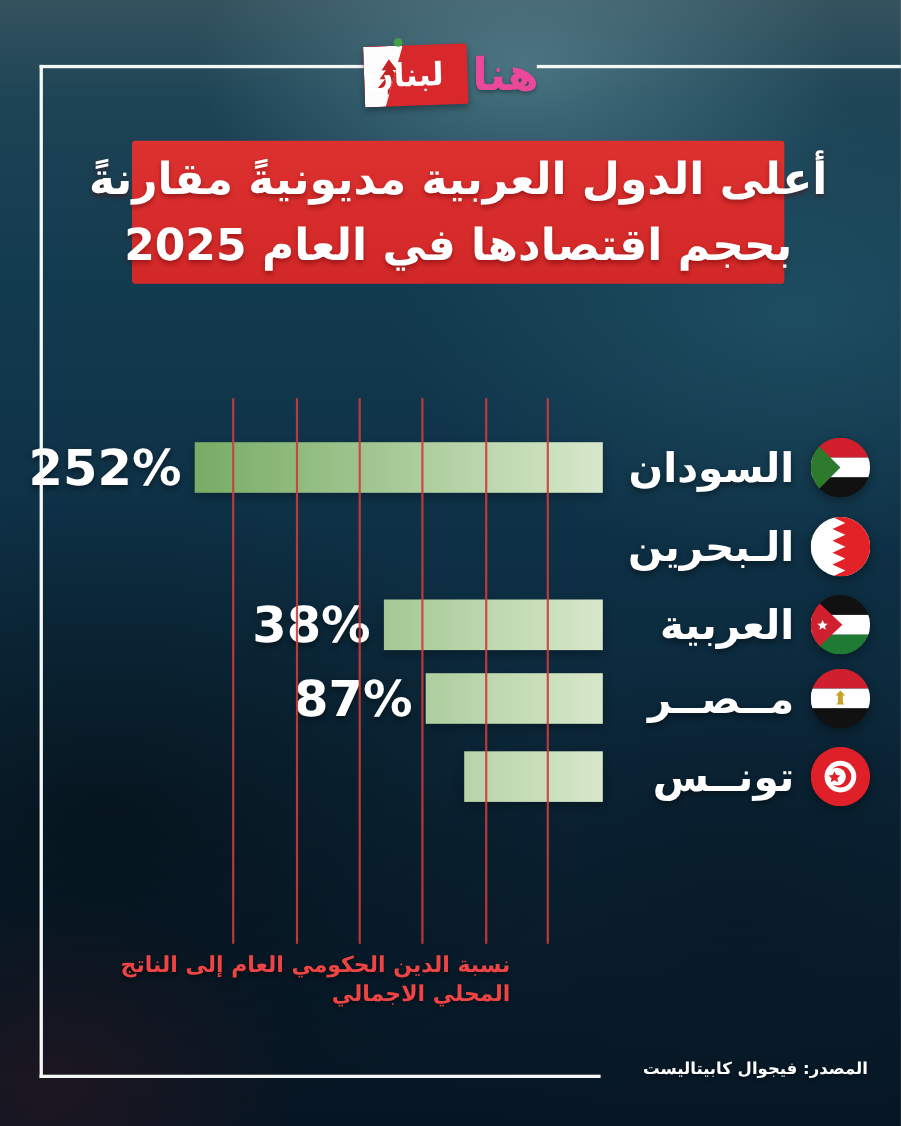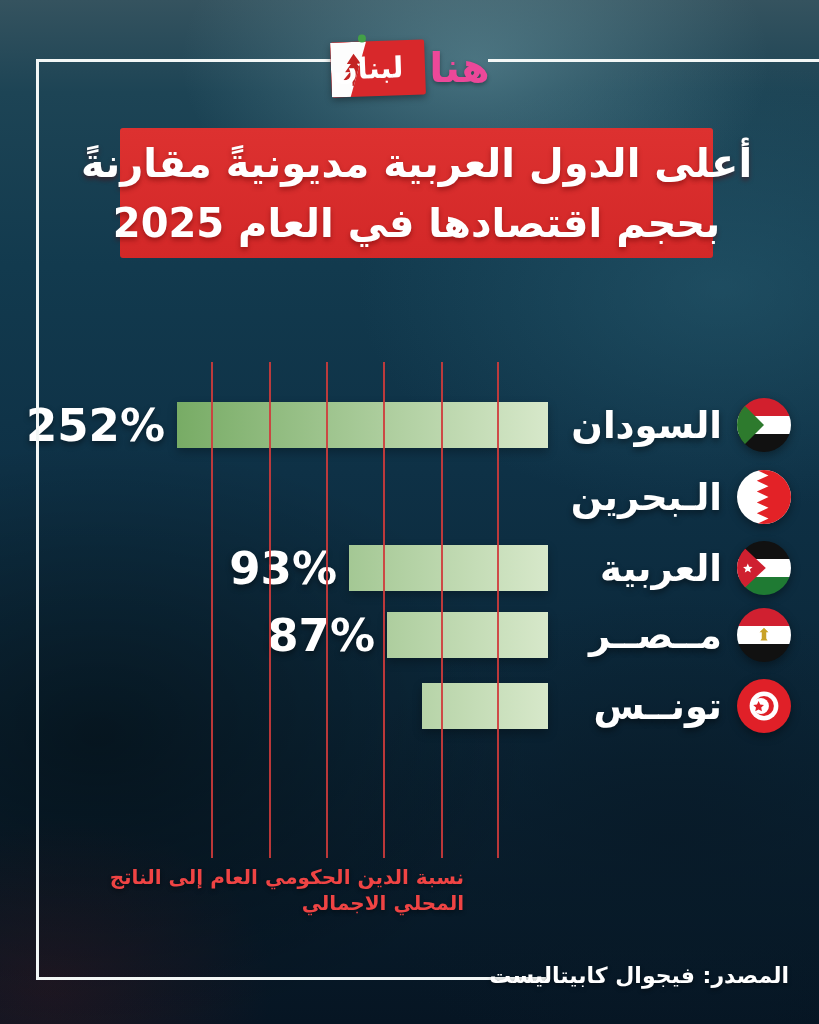--- a/index.html
+++ b/index.html
@@ -102,21 +102,21 @@
     filter: drop-shadow(0 3px 5px rgba(0,0,0,0.4)); }
 
   
   .footnote {
     position: absolute; left: 52px; top: 864px; width: 412px;
     direction: rtl; color: #ef4444; font-weight: bold; font-size: 20px; line-height: 1.3;
     text-shadow: 0 2px 4px rgba(0,0,0,0.4); z-index: 4;
   }
   .source {
     position: absolute; right: 30px; top: 962px;
-    direction: rtl; color: #fff; font-weight: bold; font-size: 22px; line-height: 1.3;
+    direction: rtl; color: #fff; font-weight: bold; font-size: 15px; line-height: 1.3;
     text-shadow: 0 2px 4px rgba(0,0,0,0.4); z-index: 6; white-space: nowrap;
   }
 </style>
 </head>
 <body>
 
 <div class="frame-line" id="frame-left"></div>
 <div class="frame-line" id="frame-top-left"></div>
 <div class="frame-line" id="frame-top-right"></div>
 <div class="frame-line" id="frame-bottom"></div>
@@ -183,21 +183,21 @@
           <rect width="60" height="60" fill="#fff"></rect>
           <path d="M22 0 H60 V60 H22 L35 54 L22 48 L35 42 L22 36 L35 30 L22 24 L35 18 L22 12 L35 6 Z" fill="#e32227"></path>
         </g>
       </svg>
       <span class="cname">الـبحرين</span>
     </div>
   </div>
 
   <div class="row" style="top:545px">
     <div class="bar-track">
-      <span class="pct">93%</span>
+      <span class="pct">38%</span>
       <div class="bar" style="width: 199px;"></div>
     </div>
     <div class="country">
       <svg class="flag" viewBox="0 0 60 60">
         <defs>
             <clipPath id="c-jo">
               <circle cx="30" cy="30" r="30"></circle>
             </clipPath>
           </defs>
         <g clip-path="url(#c-jo)">

